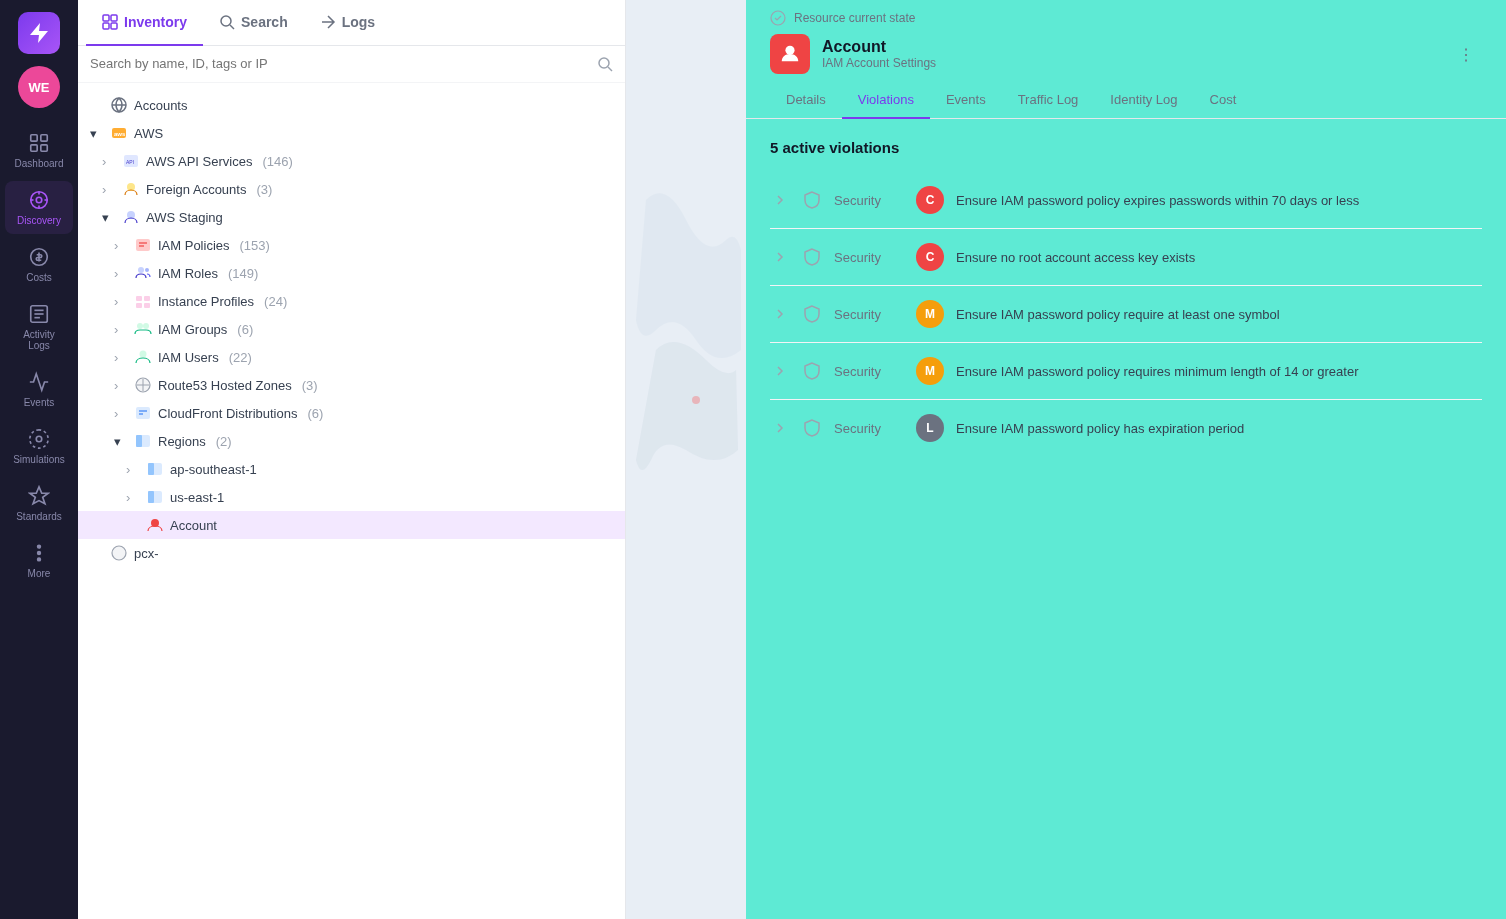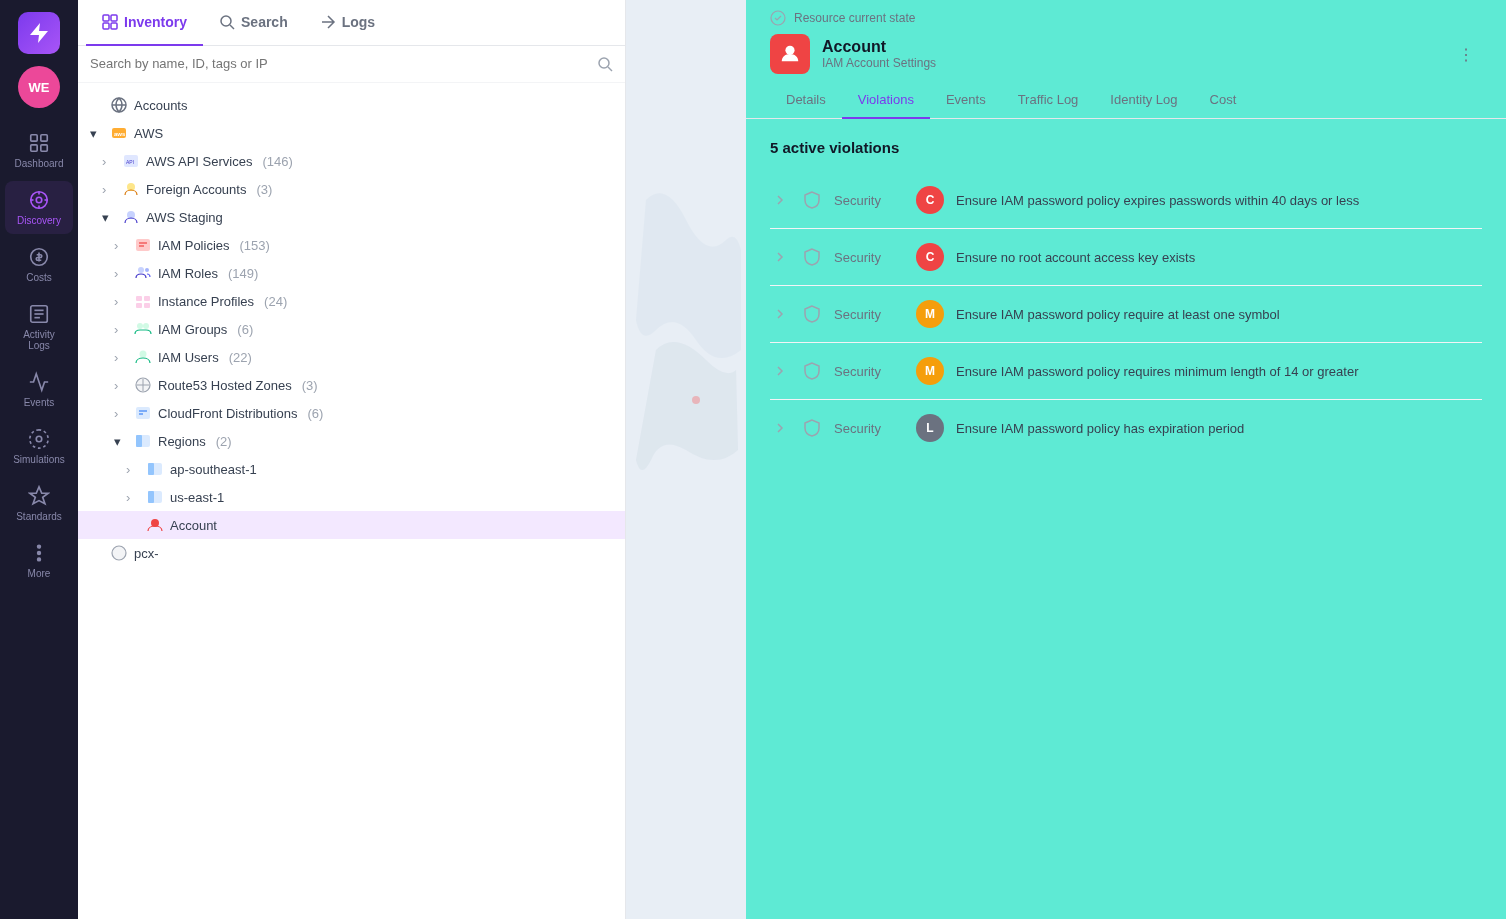--- a/index.html
+++ b/index.html
@@ -510,21 +510,21 @@
     <div class="expand-btn">
       <svg viewBox="0 0 12 12" fill="none" stroke="currentColor" stroke-width="1.5">
               <polyline points="4,2 8,6 4,10"></polyline>
             </svg>
     </div>
     <svg class="shield-icon" viewBox="0 0 20 20" fill="none" stroke="#9ca3af" stroke-width="1.5">
             <path d="M10 2L3 5v5c0 4 3 7 7 8 4-1 7-4 7-8V5z"></path>
           </svg>
     <span class="violation-type">Security</span>
     <span class="severity-badge severity-c">C</span>
-    <span class="violation-text">Ensure IAM password policy expires passwords within 40 days or less</span>
+    <span class="violation-text">Ensure IAM password policy expires passwords within 70 days or less</span>
   </div>
         <div class="violation-row">
     <div class="expand-btn">
       <svg viewBox="0 0 12 12" fill="none" stroke="currentColor" stroke-width="1.5">
               <polyline points="4,2 8,6 4,10"></polyline>
             </svg>
     </div>
     <svg class="shield-icon" viewBox="0 0 20 20" fill="none" stroke="#9ca3af" stroke-width="1.5">
             <path d="M10 2L3 5v5c0 4 3 7 7 8 4-1 7-4 7-8V5z"></path>
           </svg>

